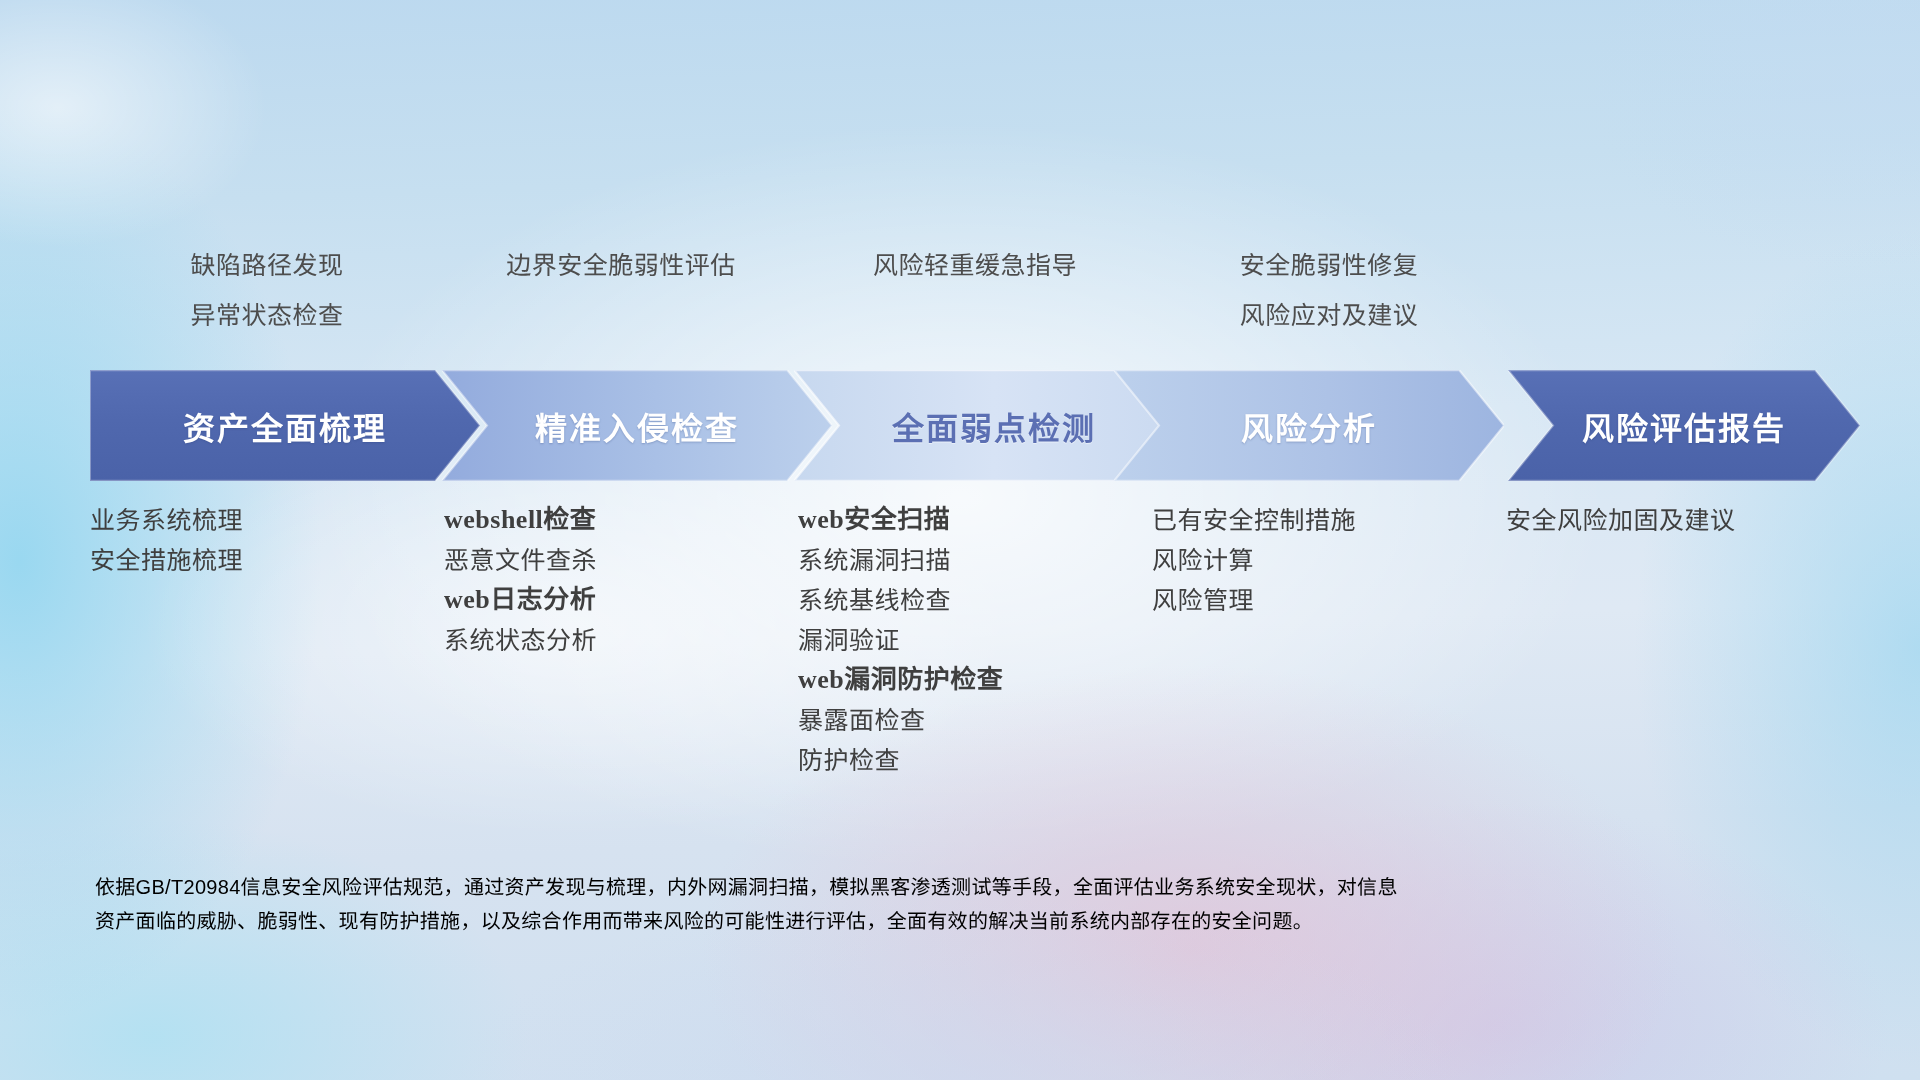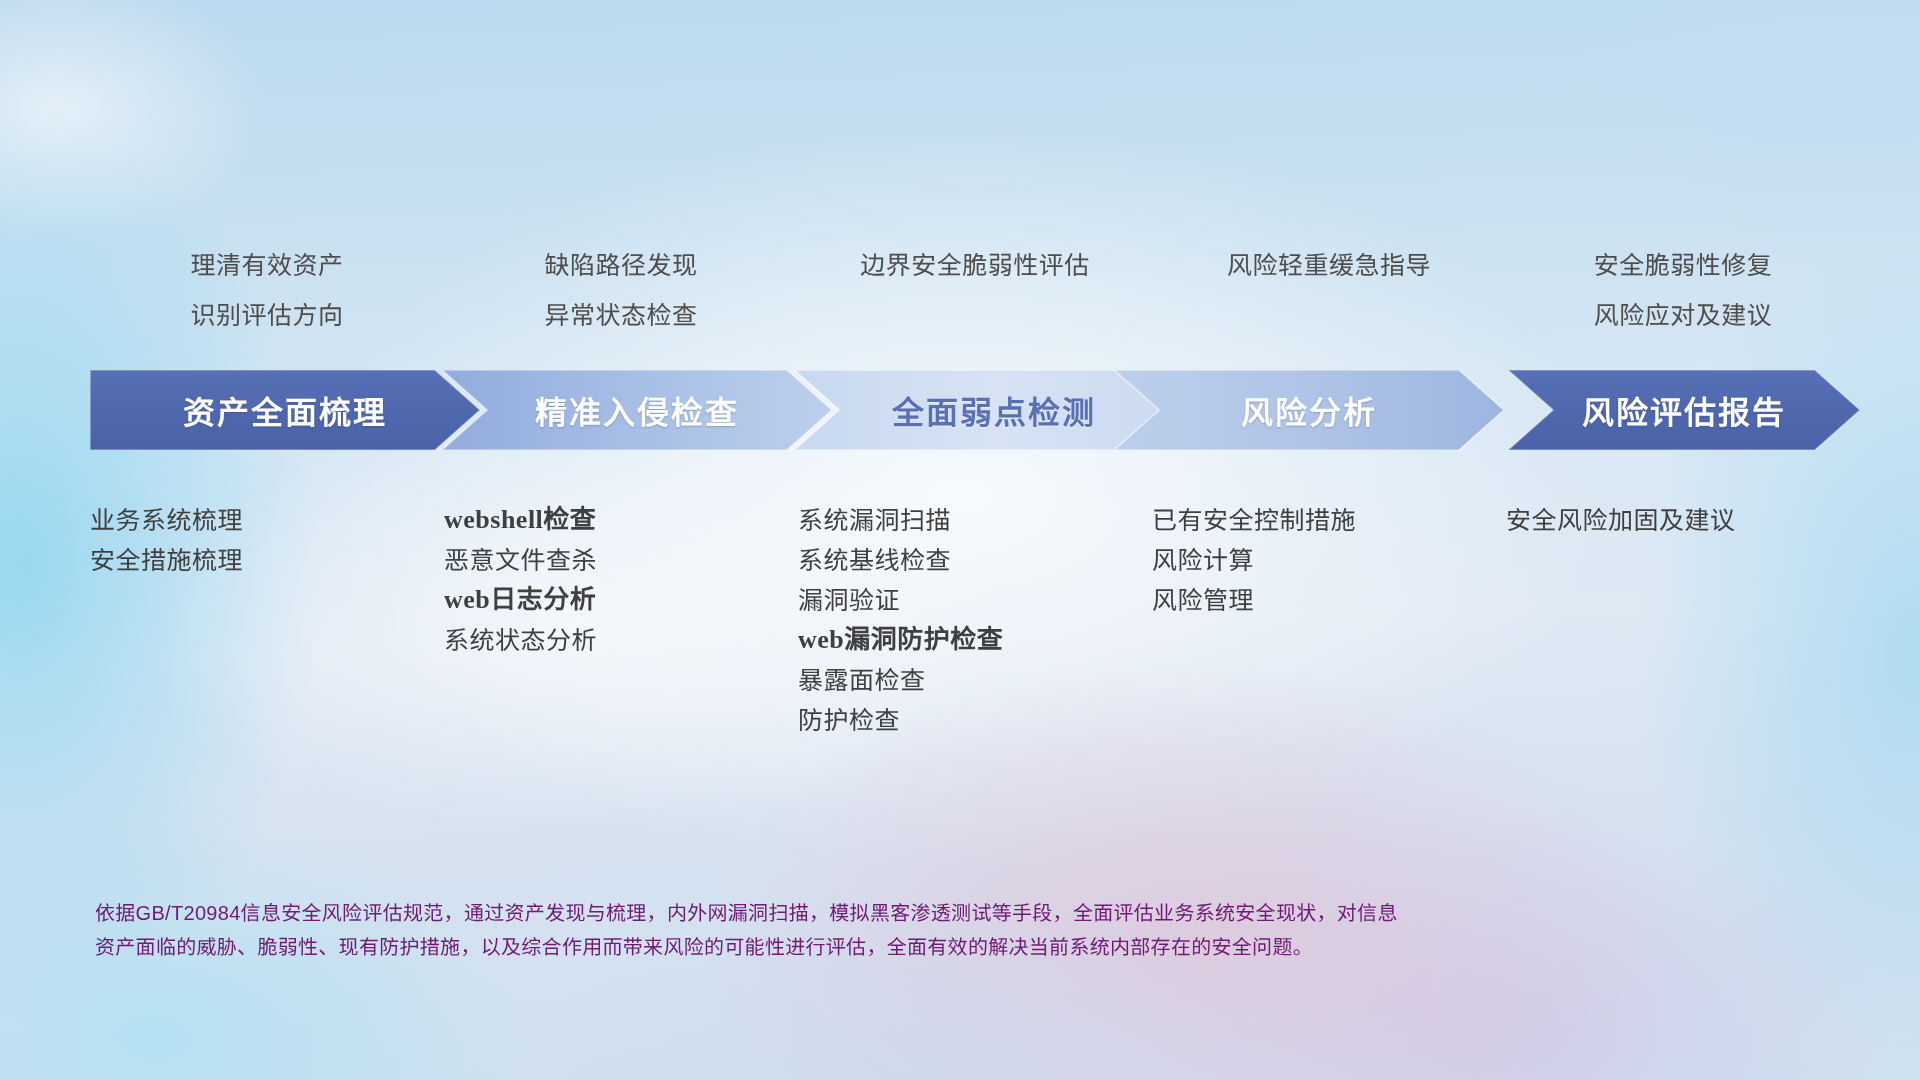--- a/index.html
+++ b/index.html
@@ -52,21 +52,21 @@
     font-size:25px;color:#4d4d4d;line-height:50px;
     letter-spacing:.5px;white-space:nowrap;
   }
 
   
   #banner{
     position:absolute;left:90px;top:370px;
     width:1770px;height:93px;
   }
   .arrow{
-    position:absolute;top:0;height:80px;
+    position:absolute;top:0;height:111px;
     display:flex;align-items:center;justify-content:center;
   }
   .arrow .lbl{
     position:relative;z-index:3;
     font-size:32px;font-weight:bold;letter-spacing:2px;
     white-space:nowrap;
   }
   .ashape{position:absolute;inset:0;}
   .ashape svg{display:block;width:100%;height:100%;}
 
@@ -81,40 +81,36 @@
     font-size:25px;color:#3f3f3f;line-height:40px;
     letter-spacing:.5px;white-space:nowrap;
   }
   .bot-line.serif{
     font-family:"Liberation Serif","DejaVu Serif",serif;
     font-weight:bold;font-size:26px;
   }
 
   
   #footer{
-    position:absolute;left:95px;top:896px;width:1530px;
-    font-size:20px;line-height:34px;color:#701a75;
+    position:absolute;left:95px;top:870px;width:1530px;
+    font-size:20px;line-height:34px;color:#000000;
     letter-spacing:.3px;
   }
   #footer p{margin:0;}
 </style>
 </head>
 <body>
 
 <div id="bg"></div>
 <div id="bg2"></div>
 
 <div id="stage">
 
   <div class="col-grid" id="top-row">
     <div class="top-cell">
-      <div class="top-line">理清有效资产</div>
-      <div class="top-line">识别评估方向</div>
-    </div>
-    <div class="top-cell">
       <div class="top-line">缺陷路径发现</div>
       <div class="top-line">异常状态检查</div>
     </div>
     <div class="top-cell">
       <div class="top-line">边界安全脆弱性评估</div>
     </div>
     <div class="top-cell">
       <div class="top-line">风险轻重缓急指导</div>
     </div>
     <div class="top-cell">
@@ -220,20 +216,21 @@
     </div>
 
     <div class="bot-cell">
       <div class="bot-line serif">webshell检查</div>
       <div class="bot-line">恶意文件查杀</div>
       <div class="bot-line serif">web日志分析</div>
       <div class="bot-line">系统状态分析</div>
     </div>
 
     <div class="bot-cell">
+      <div class="bot-line serif">web安全扫描</div>
       <div class="bot-line">系统漏洞扫描</div>
       <div class="bot-line">系统基线检查</div>
       <div class="bot-line">漏洞验证</div>
       <div class="bot-line serif">web漏洞防护检查</div>
       <div class="bot-line">暴露面检查</div>
       <div class="bot-line">防护检查</div>
     </div>
 
     <div class="bot-cell">
       <div class="bot-line">已有安全控制措施</div>

